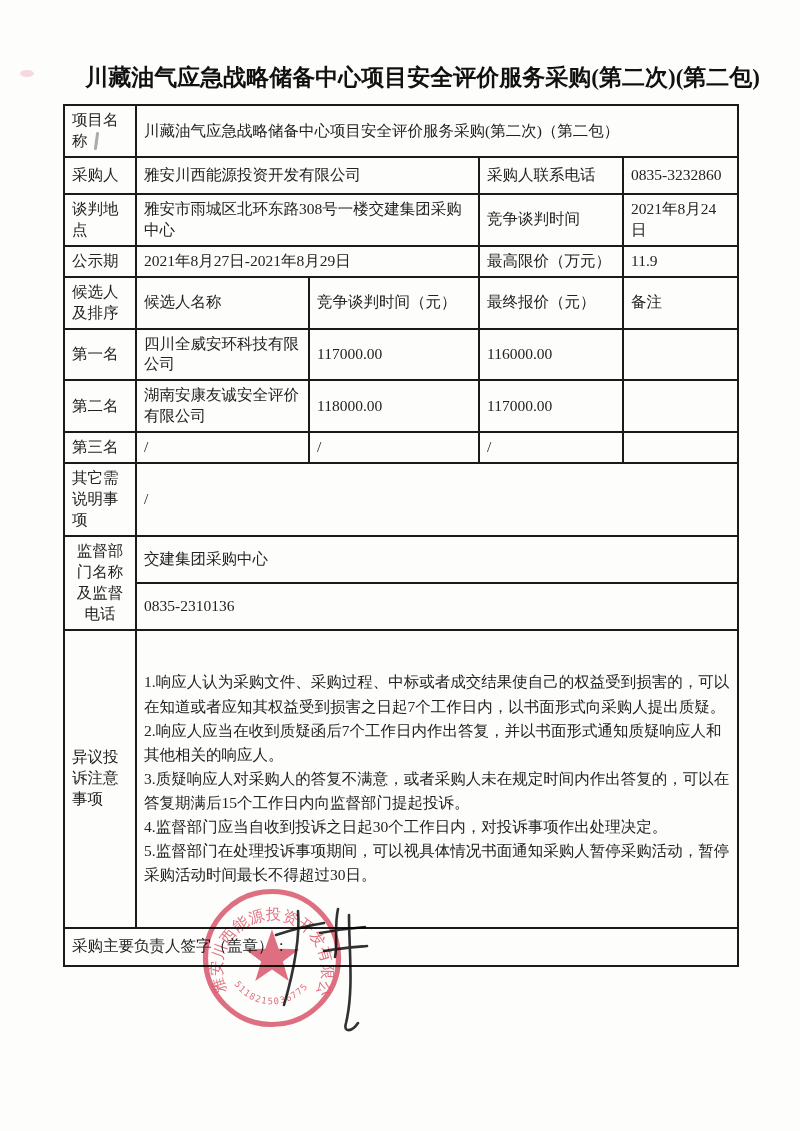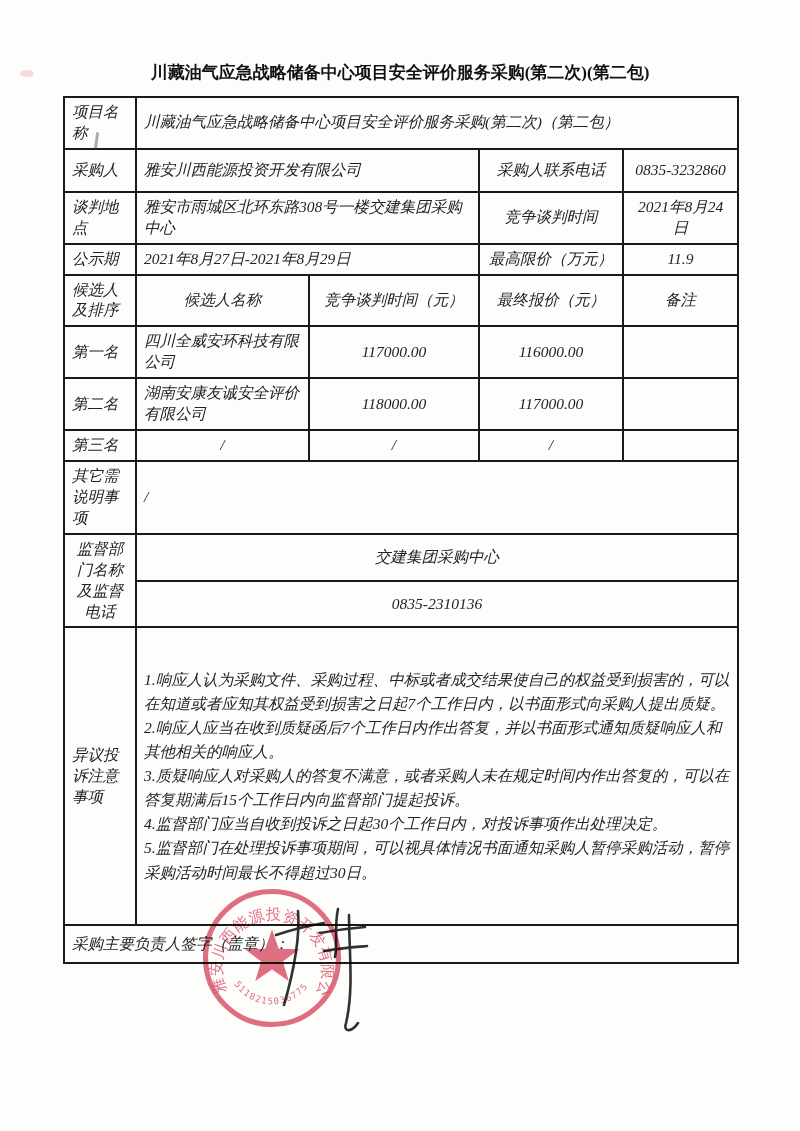--- a/index.html
+++ b/index.html
@@ -3,40 +3,40 @@
 <meta charset="utf-8">
 <style>
   html,body{margin:0;padding:0;}
   body{
     width:800px;height:1131px;position:relative;overflow:hidden;
     background:#fdfdfc;color:#1f1f1f;
     font-family:"Liberation Serif","DejaVu Serif",serif;
   }
   .page{position:relative;width:800px;height:1131px;}
   .doc-title{
-    margin:62px 40px 0 40px;text-align:center;font-weight:bold;
-    font-size:17px;line-height:1.35;color:#111;
+    margin:62px 40px 0 40px;text-align:right;font-weight:bold;
+    font-size:23px;line-height:1.35;color:#111;
   }
   table.main{
     border-collapse:collapse;table-layout:fixed;
     width:674px;margin:11px 0 0 63px;
-    font-size:15.5px;color:#222;font-style:italic;
+    font-size:15.5px;color:#222;
   }
   table.main td,table.main th{
     border:2px solid #1a1a1a;padding:4px 7px;vertical-align:middle;
     font-weight:normal;line-height:1.35;word-break:break-all;
   }
   .lab{text-align:left;}
-  .c{text-align:center;}
+  .c{text-align:left;}
   .l{text-align:left;}
   .sup-lab{text-align:center;}
   .tall-cell{padding:8px 10px;border-radius:20px;}
   .objection p{margin:0;line-height:1.55;}
   
-  .h42{height:38px}.h43{height:43px}.h40{height:26px}.h35{height:18px}
+  .h42{height:38px}.h43{height:37px}.h40{height:26px}.h35{height:18px}
   .h39{height:39px}.h298{height:298px}
   
   .seal{
     position:absolute;left:196px;top:820px;width:152px;height:152px;
     mix-blend-mode:multiply;opacity:.92;pointer-events:none;
   }
   .signature{
     position:absolute;left:268px;top:843px;width:118px;height:138px;
     mix-blend-mode:multiply;pointer-events:none;
   }

